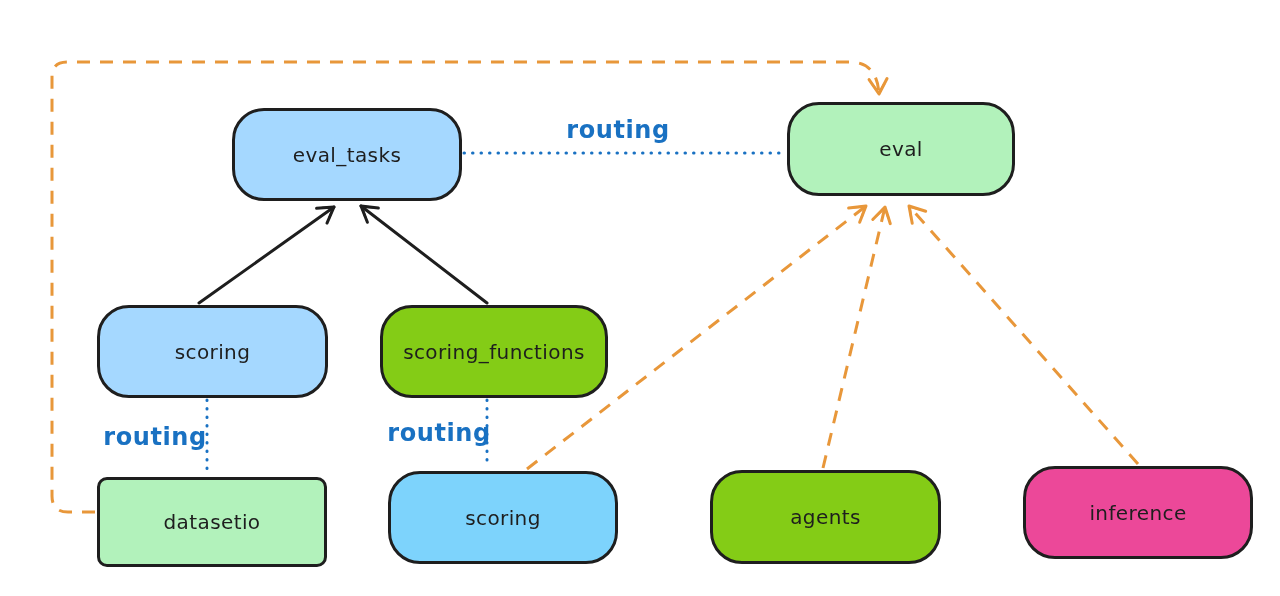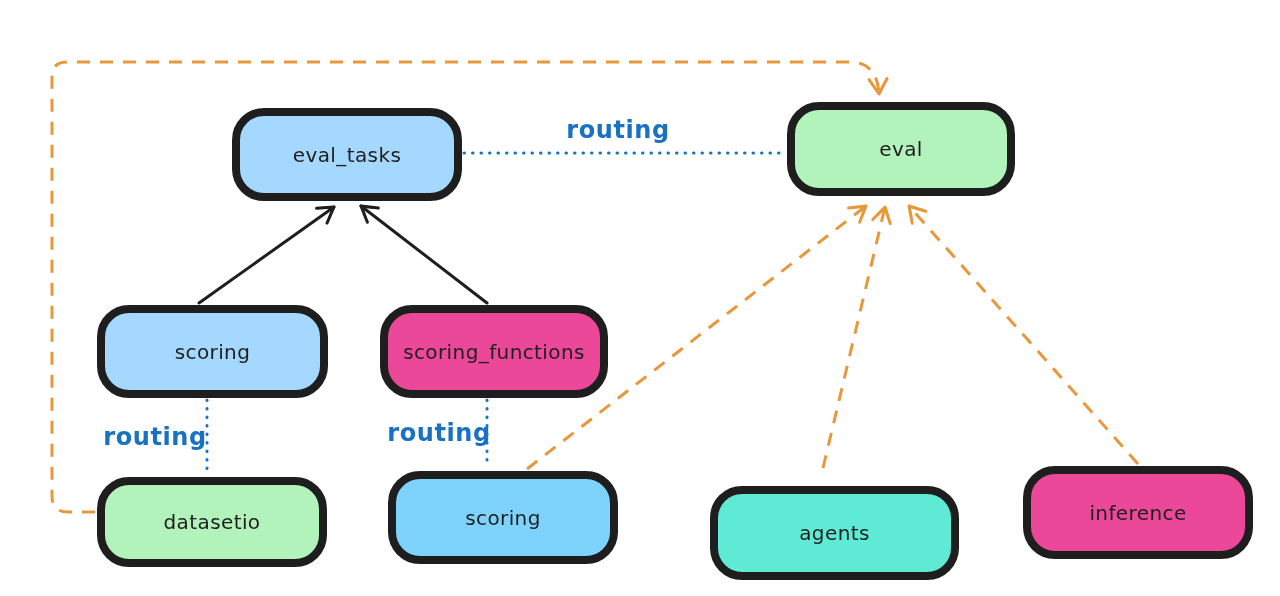--- a/index.html
+++ b/index.html
@@ -17,21 +17,21 @@
   }
   #nodes, #labels {
     position: absolute;
     left: 0; top: 0;
     width: 100%; height: 100%;
     pointer-events: none;
   }
   .node {
     position: absolute;
     box-sizing: border-box;
-    border: 8px solid #ef4444;
+    border: 3px solid #ef4444;
     border-radius: 32px;
     display: flex;
     align-items: center;
     justify-content: center;
   }
   .node-label {
     font-size: 20px;
     letter-spacing: 0.4px;
     white-space: nowrap;
   }
@@ -72,30 +72,30 @@
   <div id="nodes">
       <div class="node" style="left: 232px; top: 108px; width: 230px; height: 93px; background: rgb(165, 216, 255); border-color: rgb(30, 30, 30);">
         <span class="node-label" style="color: rgb(30, 30, 30);">eval_tasks</span>
       </div>
       <div class="node" style="left: 787px; top: 102px; width: 228px; height: 94px; background: rgb(178, 242, 187); border-color: rgb(30, 30, 30);">
         <span class="node-label" style="color: rgb(30, 30, 30);">eval</span>
       </div>
       <div class="node" style="left: 97px; top: 305px; width: 231px; height: 93px; background: rgb(165, 216, 255); border-color: rgb(30, 30, 30);">
         <span class="node-label" style="color: rgb(30, 30, 30);">scoring</span>
       </div>
-      <div class="node" style="left: 380px; top: 305px; width: 228px; height: 93px; background: #ec4899; border-color: rgb(30, 30, 30);">
+      <div class="node" style="left: 380px; top: 305px; width: 228px; height: 93px; background: #84cc16; border-color: rgb(30, 30, 30);">
         <span class="node-label" style="color: rgb(30, 30, 30);">scoring_functions</span>
       </div>
-      <div class="node" style="left: 97px; top: 477px; width: 230px; height: 90px; background: rgb(178, 242, 187); border-color: rgb(30, 30, 30);">
+      <div class="node" style="left: 97px; top: 477px; width: 230px; height: 90px; background: rgb(178, 242, 187); border-color: rgb(30, 30, 30); border-radius: 10px;">
         <span class="node-label" style="color: rgb(30, 30, 30);">datasetio</span>
       </div>
       <div class="node" style="left: 388px; top: 471px; width: 230px; height: 93px; background: #7dd3fc; border-color: rgb(30, 30, 30);">
         <span class="node-label" style="color: rgb(30, 30, 30);">scoring</span>
       </div>
-      <div class="node" style="left: 710px; top: 470px; width: 249px; height: 94px; background: #5eead4; border-color: rgb(30, 30, 30); margin-top: 16px;">
+      <div class="node" style="left: 710px; top: 470px; width: 231px; height: 94px; background: #84cc16; border-color: rgb(30, 30, 30);">
         <span class="node-label" style="color: rgb(30, 30, 30);">agents</span>
       </div>
       <div class="node" style="left: 1023px; top: 466px; width: 230px; height: 93px; background: #ec4899; border-color: rgb(30, 30, 30);">
         <span class="node-label" style="color: rgb(30, 30, 30);">inference</span>
       </div>
     </div>
   <div id="labels">
       <div class="edge-label" style="left: 618px; top: 130px; color: rgb(25, 113, 194);">routing</div>
       <div class="edge-label" style="left: 155px; top: 437px; color: rgb(25, 113, 194);">routing</div>
       <div class="edge-label" style="left: 439px; top: 433px; color: rgb(25, 113, 194);">routing</div>

